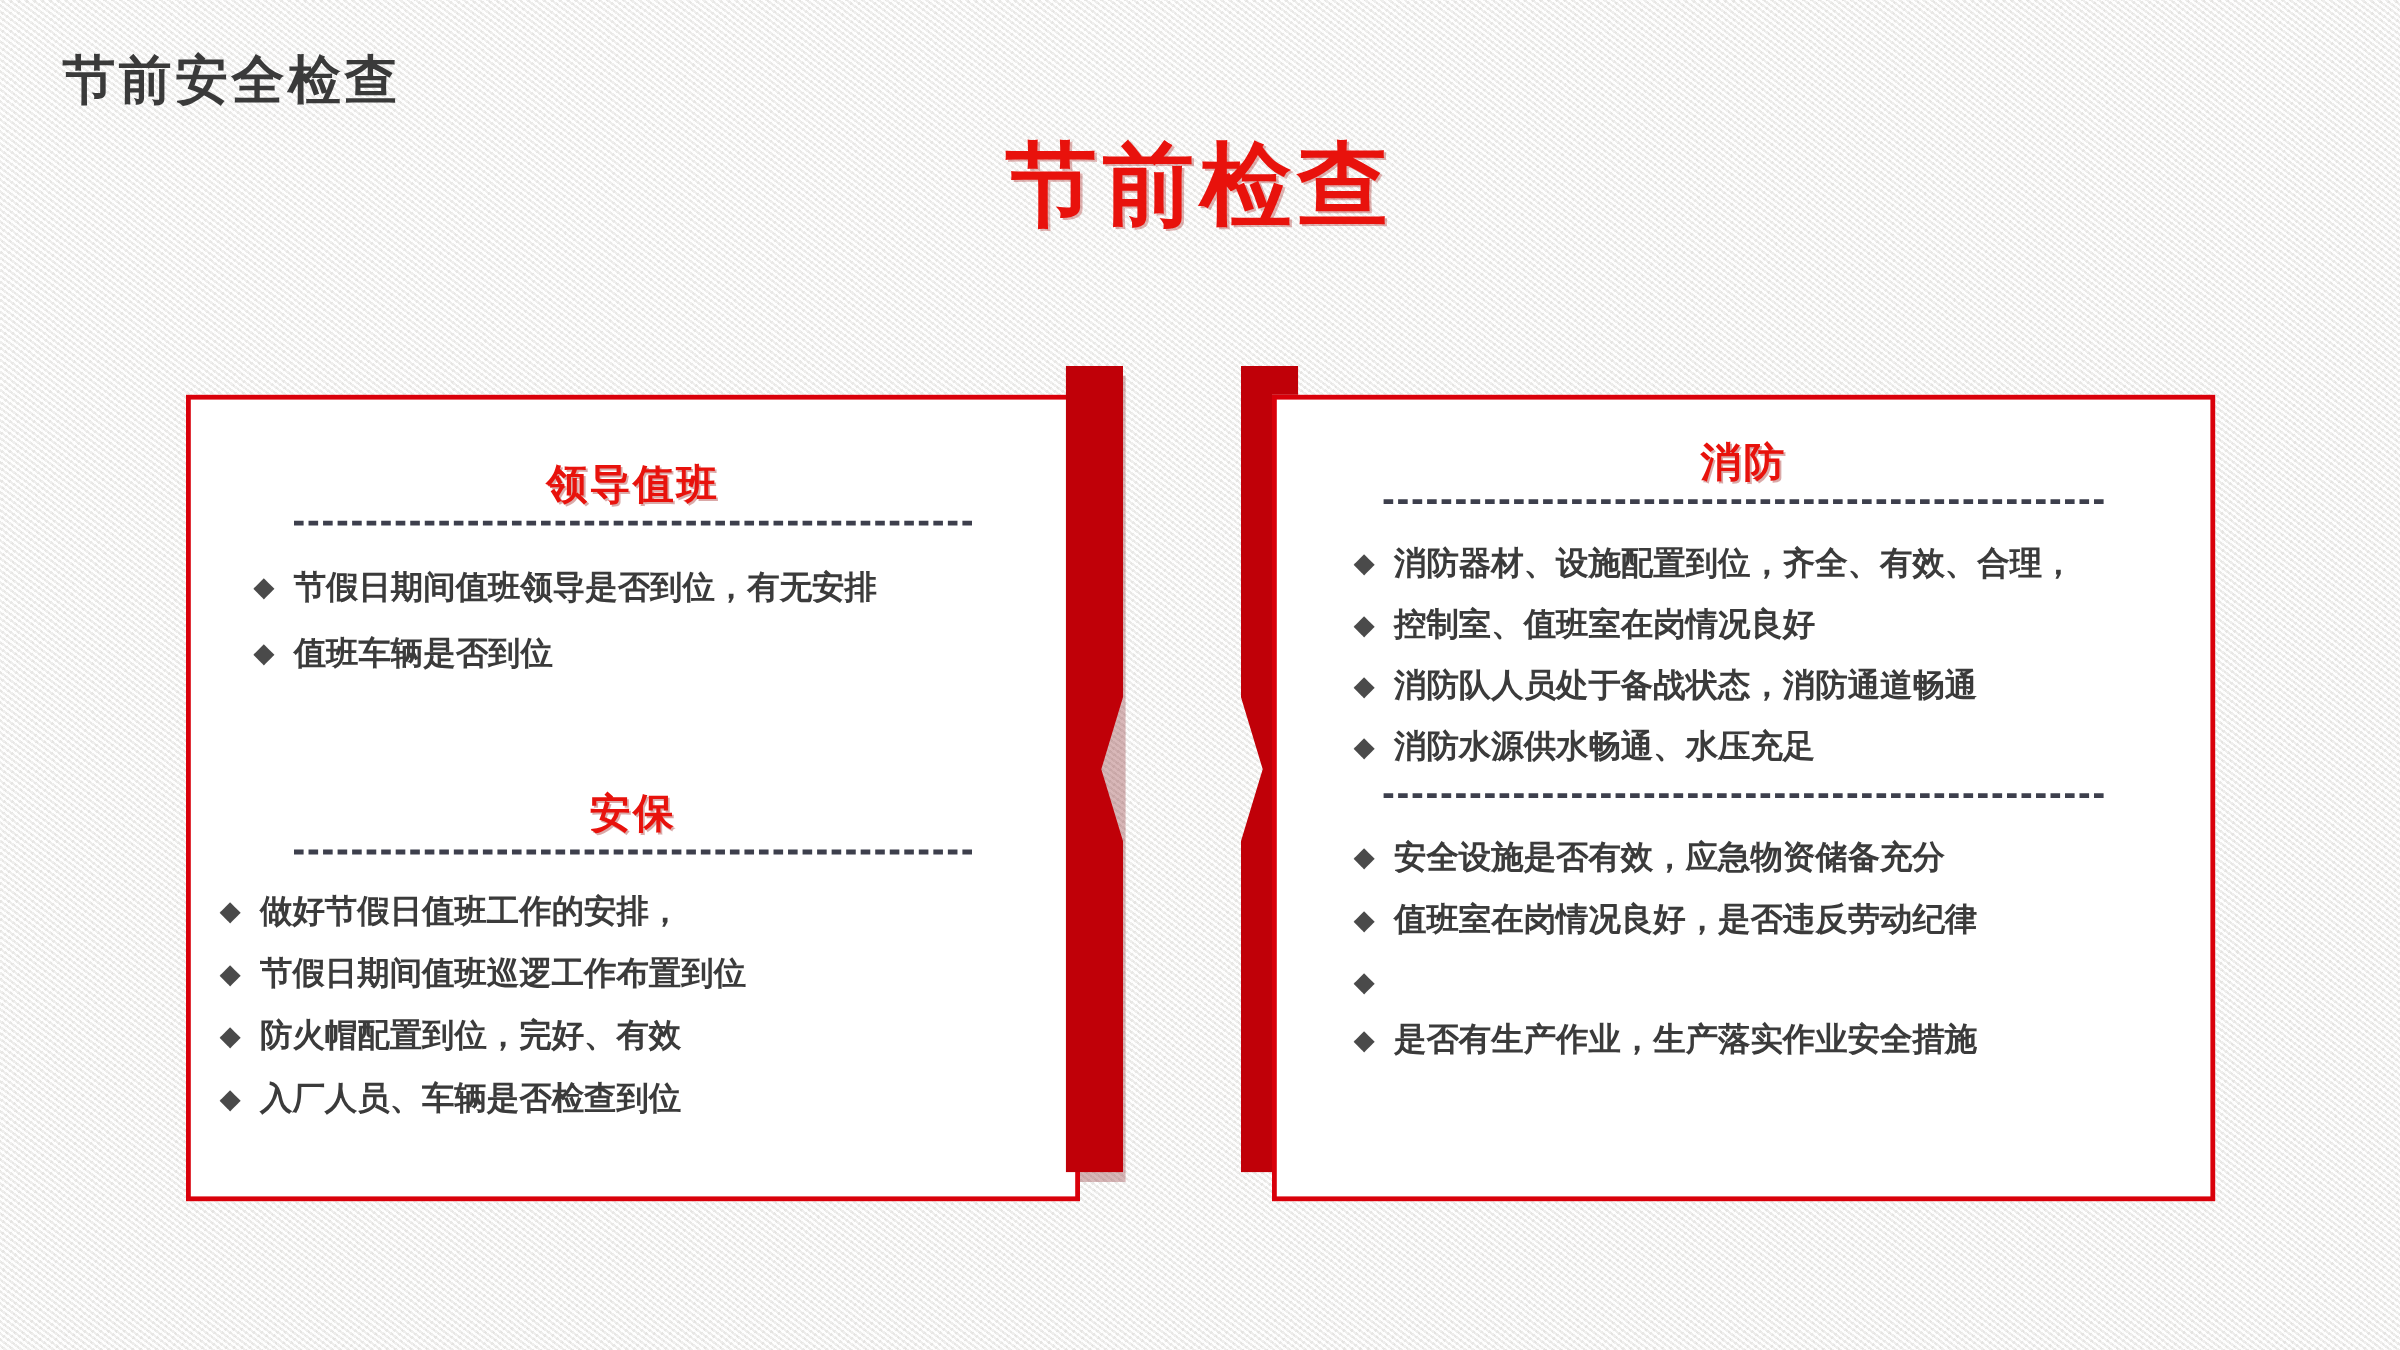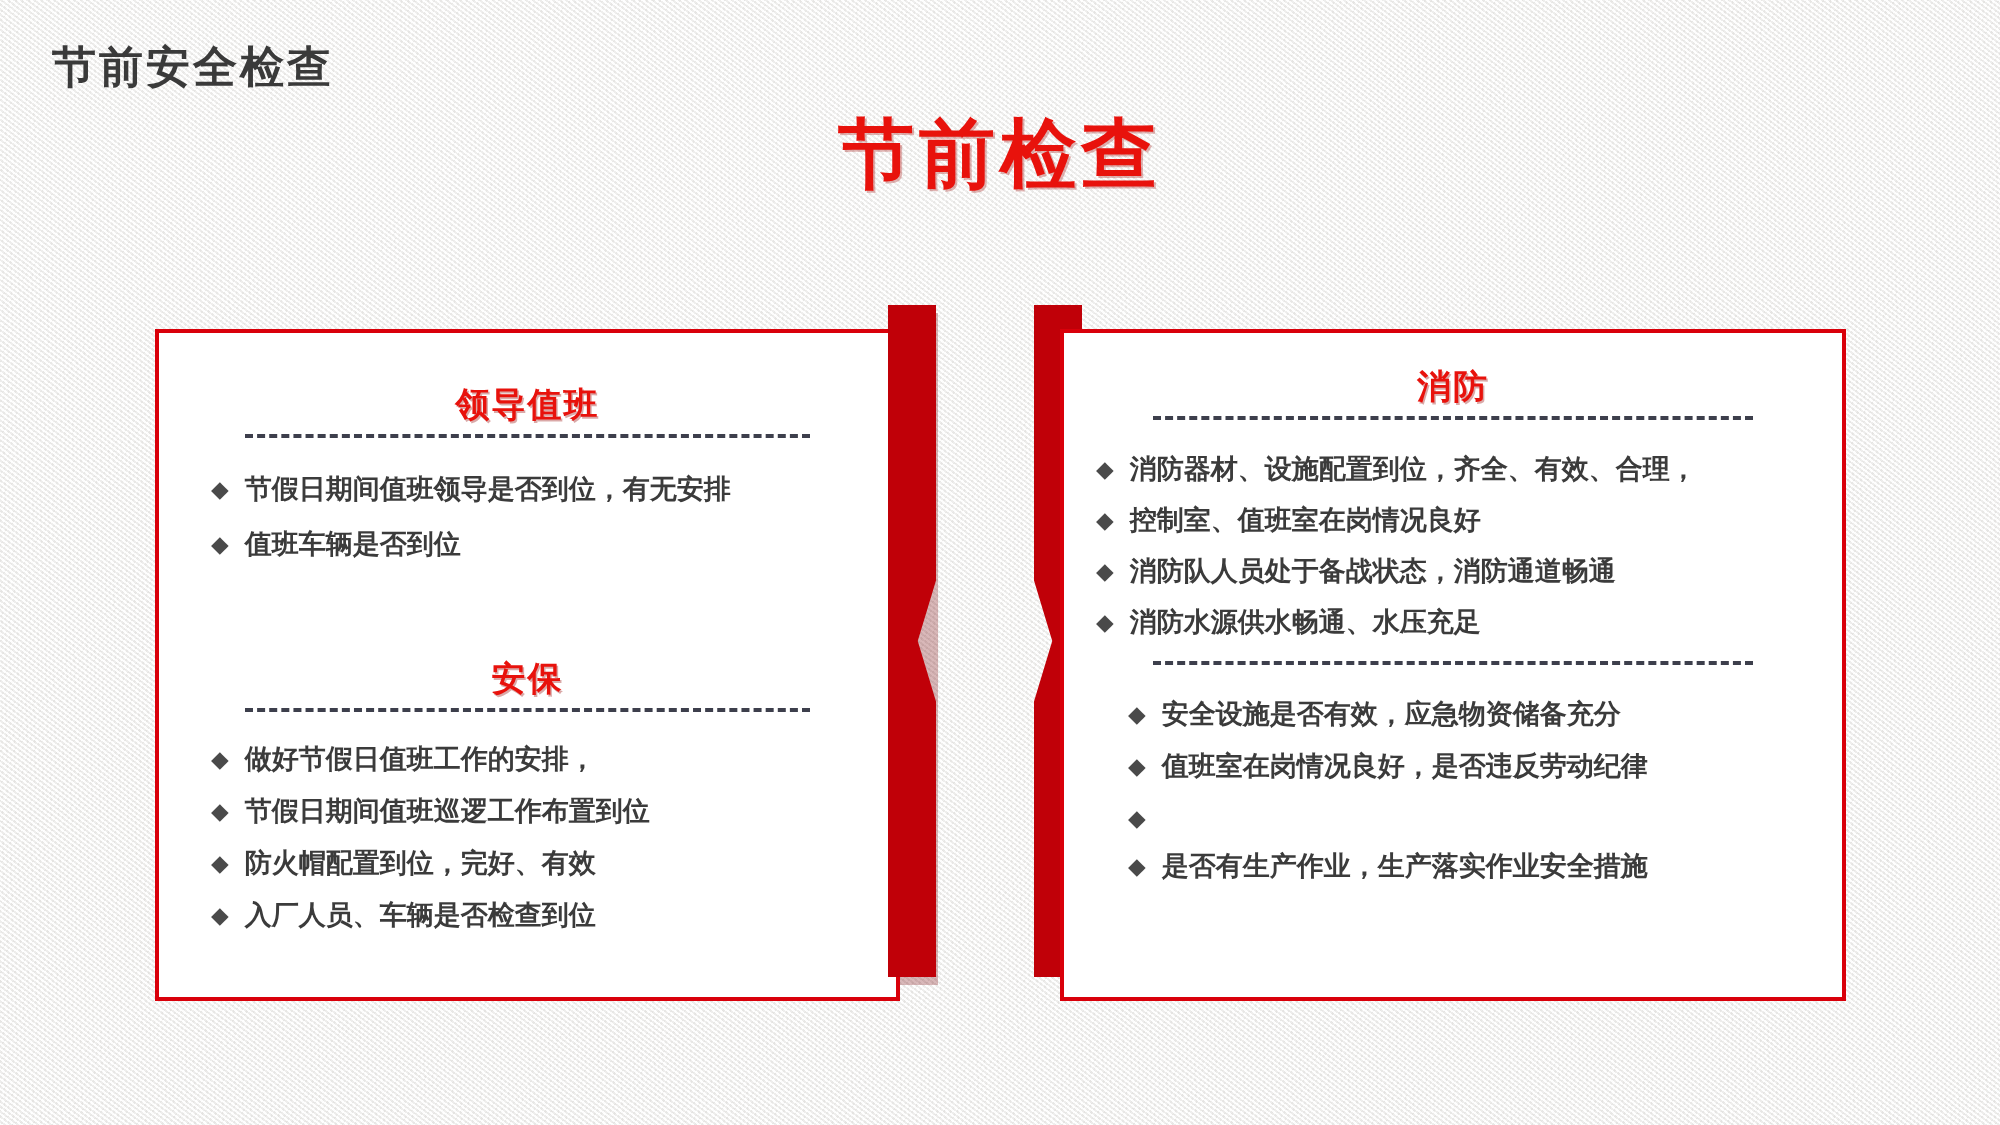--- a/index.html
+++ b/index.html
@@ -151,27 +151,27 @@
     top: 2px;
   }
   .bullet-text { flex: 0 1 auto; }
 
   
   #sec-lead  { top: 52px;  padding: 0 52px; }
   #sec-lead .dashed-rule { width: 565px; }
   #sec-lead .bullets { margin-top: 38px; }
   #sec-lead .bullets li { margin-bottom: 28px; }
 
-  #sec-guard { top: 326px; padding: 0 52px; }
+  #sec-guard { top: 326px; padding: 0 24px; }
   #sec-guard .dashed-rule { width: 565px; }
   #sec-guard .bullets { margin-top: 34px; }
   #sec-guard .bullets li { margin-bottom: 25px; }
 
   
-  #sec-fire { top: 34px; padding: 0 32px; }
+  #sec-fire { top: 34px; padding: 0 64px; }
   #sec-fire .dashed-rule { width: 600px; }
   #sec-fire .bullets { margin-top: 36px; }
   #sec-fire .bullets li { margin-bottom: 24px; }
 
   #sec-prod { top: 318px; padding: 0 64px; }
   #sec-prod .dashed-rule { width: 600px; }
   #sec-prod .bullets { margin-top: 36px; }
   #sec-prod .bullets li { margin-bottom: 25px; }
 </style>
 </head>

